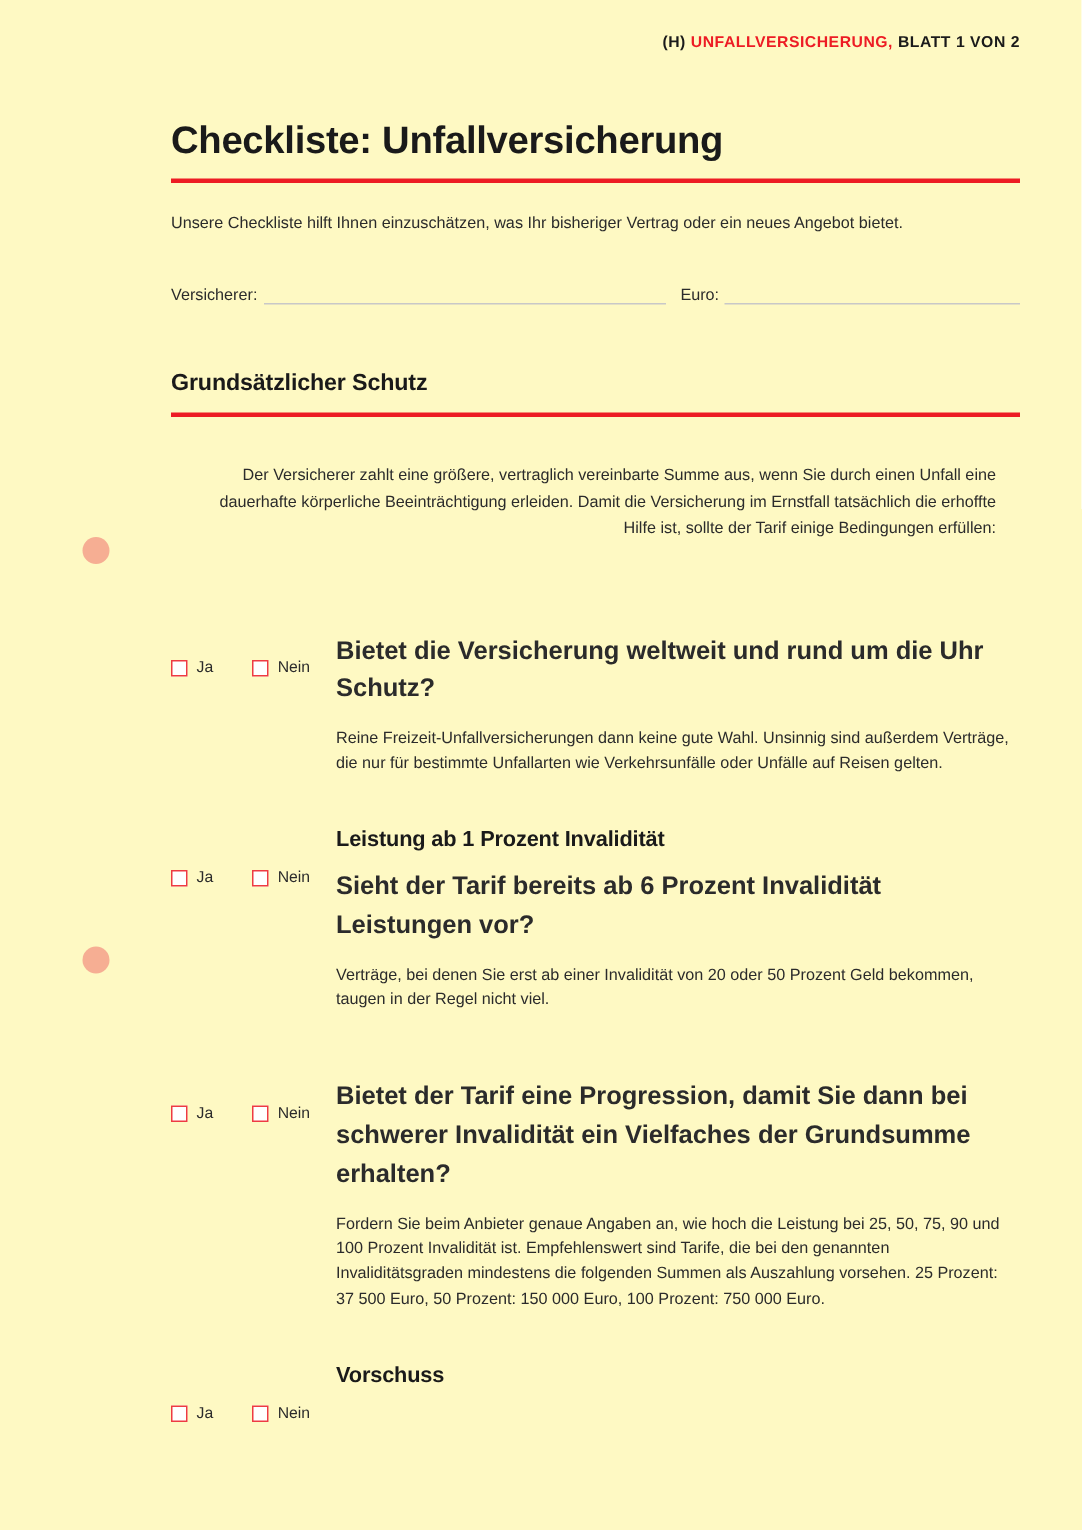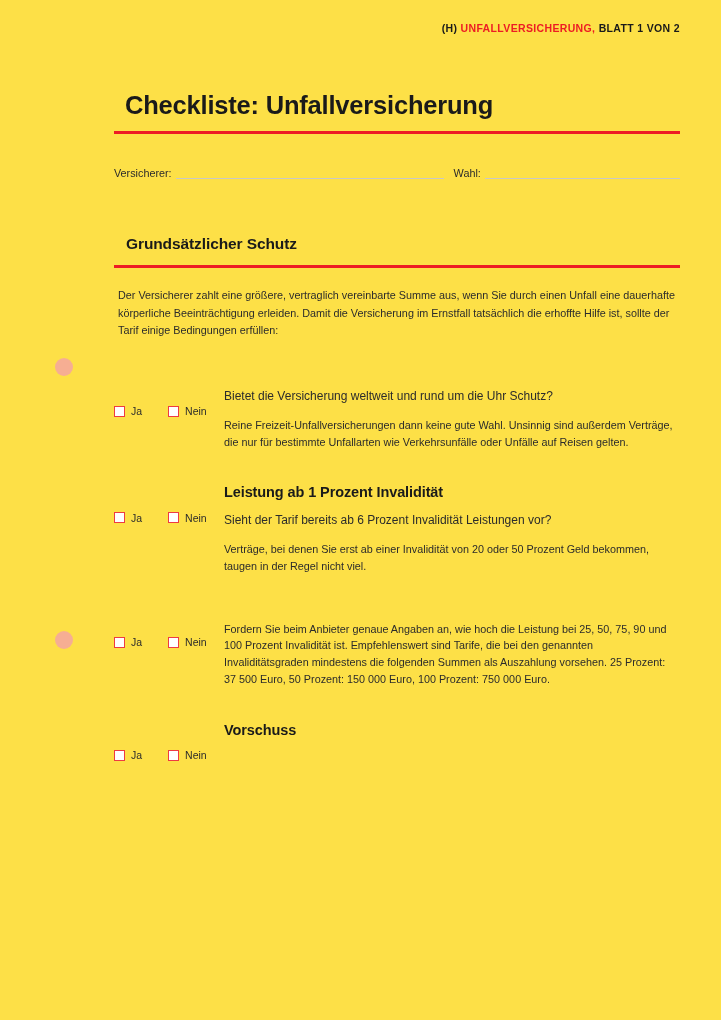--- a/index.html
+++ b/index.html
@@ -8,21 +8,21 @@
     background: #ffffff;
   }
   body {
     font-family: "Liberation Sans", sans-serif;
     -webkit-font-smoothing: antialiased;
   }
   .page {
     position: relative;
     width: 721px;
     height: 1020px;
-    background: #fde047;
+    background: #fef9c3;
     overflow: hidden;
     box-sizing: border-box;
   }
 
   
   .running-head {
     position: absolute;
     top: 22px;
     right: 41px;
     font-size: 10.5px;
@@ -37,21 +37,21 @@
 
   
   .content {
     position: absolute;
     left: 114px;
     top: 0;
     width: 566px;
   }
 
   .doc-title {
-    margin: 11px;
+    margin: 0;
     padding-top: 80px;
     font-size: 25.5px;
     font-weight: bold;
     letter-spacing: -0.2px;
     color: #1a1a1a;
     line-height: 1.15;
   }
 
   .rule-red {
     height: 3px;
@@ -85,37 +85,38 @@
     height: 11px;
   }
   .fillin-line.short { flex: 0 0 268px; }
   .fillin-gap { width: 10px; flex: 0 0 10px; }
 
   
   .section {
     padding-top: 44px;
   }
   .section-title {
-    margin: 12px;
+    margin: 0;
     font-size: 15.5px;
     font-weight: bold;
     color: #1a1a1a;
     letter-spacing: -0.1px;
   }
   .section-rule {
     height: 3px;
     background: #ED1C24;
     margin-top: 10px;
   }
   .section-lead {
-    margin: 4px;
+    margin: 16px;
     padding-top: 15px;
     font-size: 10.8px;
     line-height: 1.62;
     color: #2b2b2b;
+    text-align: right;
   }
 
   
   .items {
     padding-top: 14px;
   }
   .item {
     position: relative;
     padding-top: 20px;
     padding-left: 110px;
@@ -124,23 +125,24 @@
     margin: 0 0 0 0;
     font-size: 14.5px;
     font-weight: bold;
     color: #1a1a1a;
     letter-spacing: -0.1px;
     line-height: 1.2;
   }
   .item-question {
     margin: 0;
     padding-top: 9px;
-    font-size: 12px;
+    font-size: 17px;
     line-height: 1.52;
     color: #2b2b2b;
+    font-weight: bold;
   }
   .item-note {
     margin: 0;
     padding-top: 12px;
     font-size: 10.8px;
     line-height: 1.55;
     color: #2b2b2b;
   }
 
   
@@ -193,26 +195,27 @@
   </div>
 
   <div class="margin-dot" style="left:55px; top:358px;"></div>
   <div class="margin-dot" style="left:55px; top:631px;"></div>
 
   <div class="content">
 
     <h1 class="doc-title">Checkliste: Unfallversicherung</h1>
     <div class="rule-red"></div>
 
+    <p class="intro">Unsere Checkliste hilft Ihnen einzuschätzen, was Ihr bisheriger Vertrag oder ein neues Angebot bietet.</p>
 
     <div class="fillin-row">
       <span class="fillin-label">Versicherer:</span>
       <span class="fillin-line short"></span>
       <span class="fillin-gap"></span>
-      <span class="fillin-label">Wahl:</span>
+      <span class="fillin-label">Euro:</span>
       <span class="fillin-line"></span>
     </div>
 
     <div class="section">
       <h2 class="section-title">Grundsätzlicher Schutz</h2>
       <div class="section-rule"></div>
       <p class="section-lead">Der Versicherer zahlt eine größere, vertraglich vereinbarte Summe aus, wenn Sie durch einen Unfall eine dauerhafte körperliche Beeinträchtigung erleiden. Damit die Versicherung im Ernstfall tatsächlich die erhoffte Hilfe ist, sollte der Tarif einige Bedingungen erfüllen:</p>
 
       <div class="items">
 
@@ -251,20 +254,21 @@
           <div class="choices" style="top:62px;">
             <label class="choice">
               <span class="checkbox"></span>
               <span class="choice-label">Ja</span>
             </label>
             <label class="choice">
               <span class="checkbox"></span>
               <span class="choice-label">Nein</span>
             </label>
           </div>
+          <p class="item-question">Bietet der Tarif eine Progression, damit Sie dann bei schwerer Invalidität ein Vielfaches der Grundsumme erhalten?</p>
           <p class="item-note">Fordern Sie beim Anbieter genaue Angaben an, wie hoch die Leistung bei 25, 50, 75, 90 und 100 Prozent Invalidität ist. Empfehlenswert sind Tarife, die bei den genannten Invaliditätsgraden mindestens die folgenden Summen als Auszahlung vorsehen. 25 Prozent: 37 500 Euro, 50 Prozent: 150 000 Euro, 100 Prozent: 750 000 Euro.</p>
         </div>
 
         <div class="item" style="padding-top:34px;">
           <h3 class="item-title">Vorschuss</h3>
           <div class="choices" style="top:62px;">
             <label class="choice">
               <span class="checkbox"></span>
               <span class="choice-label">Ja</span>
             </label>

